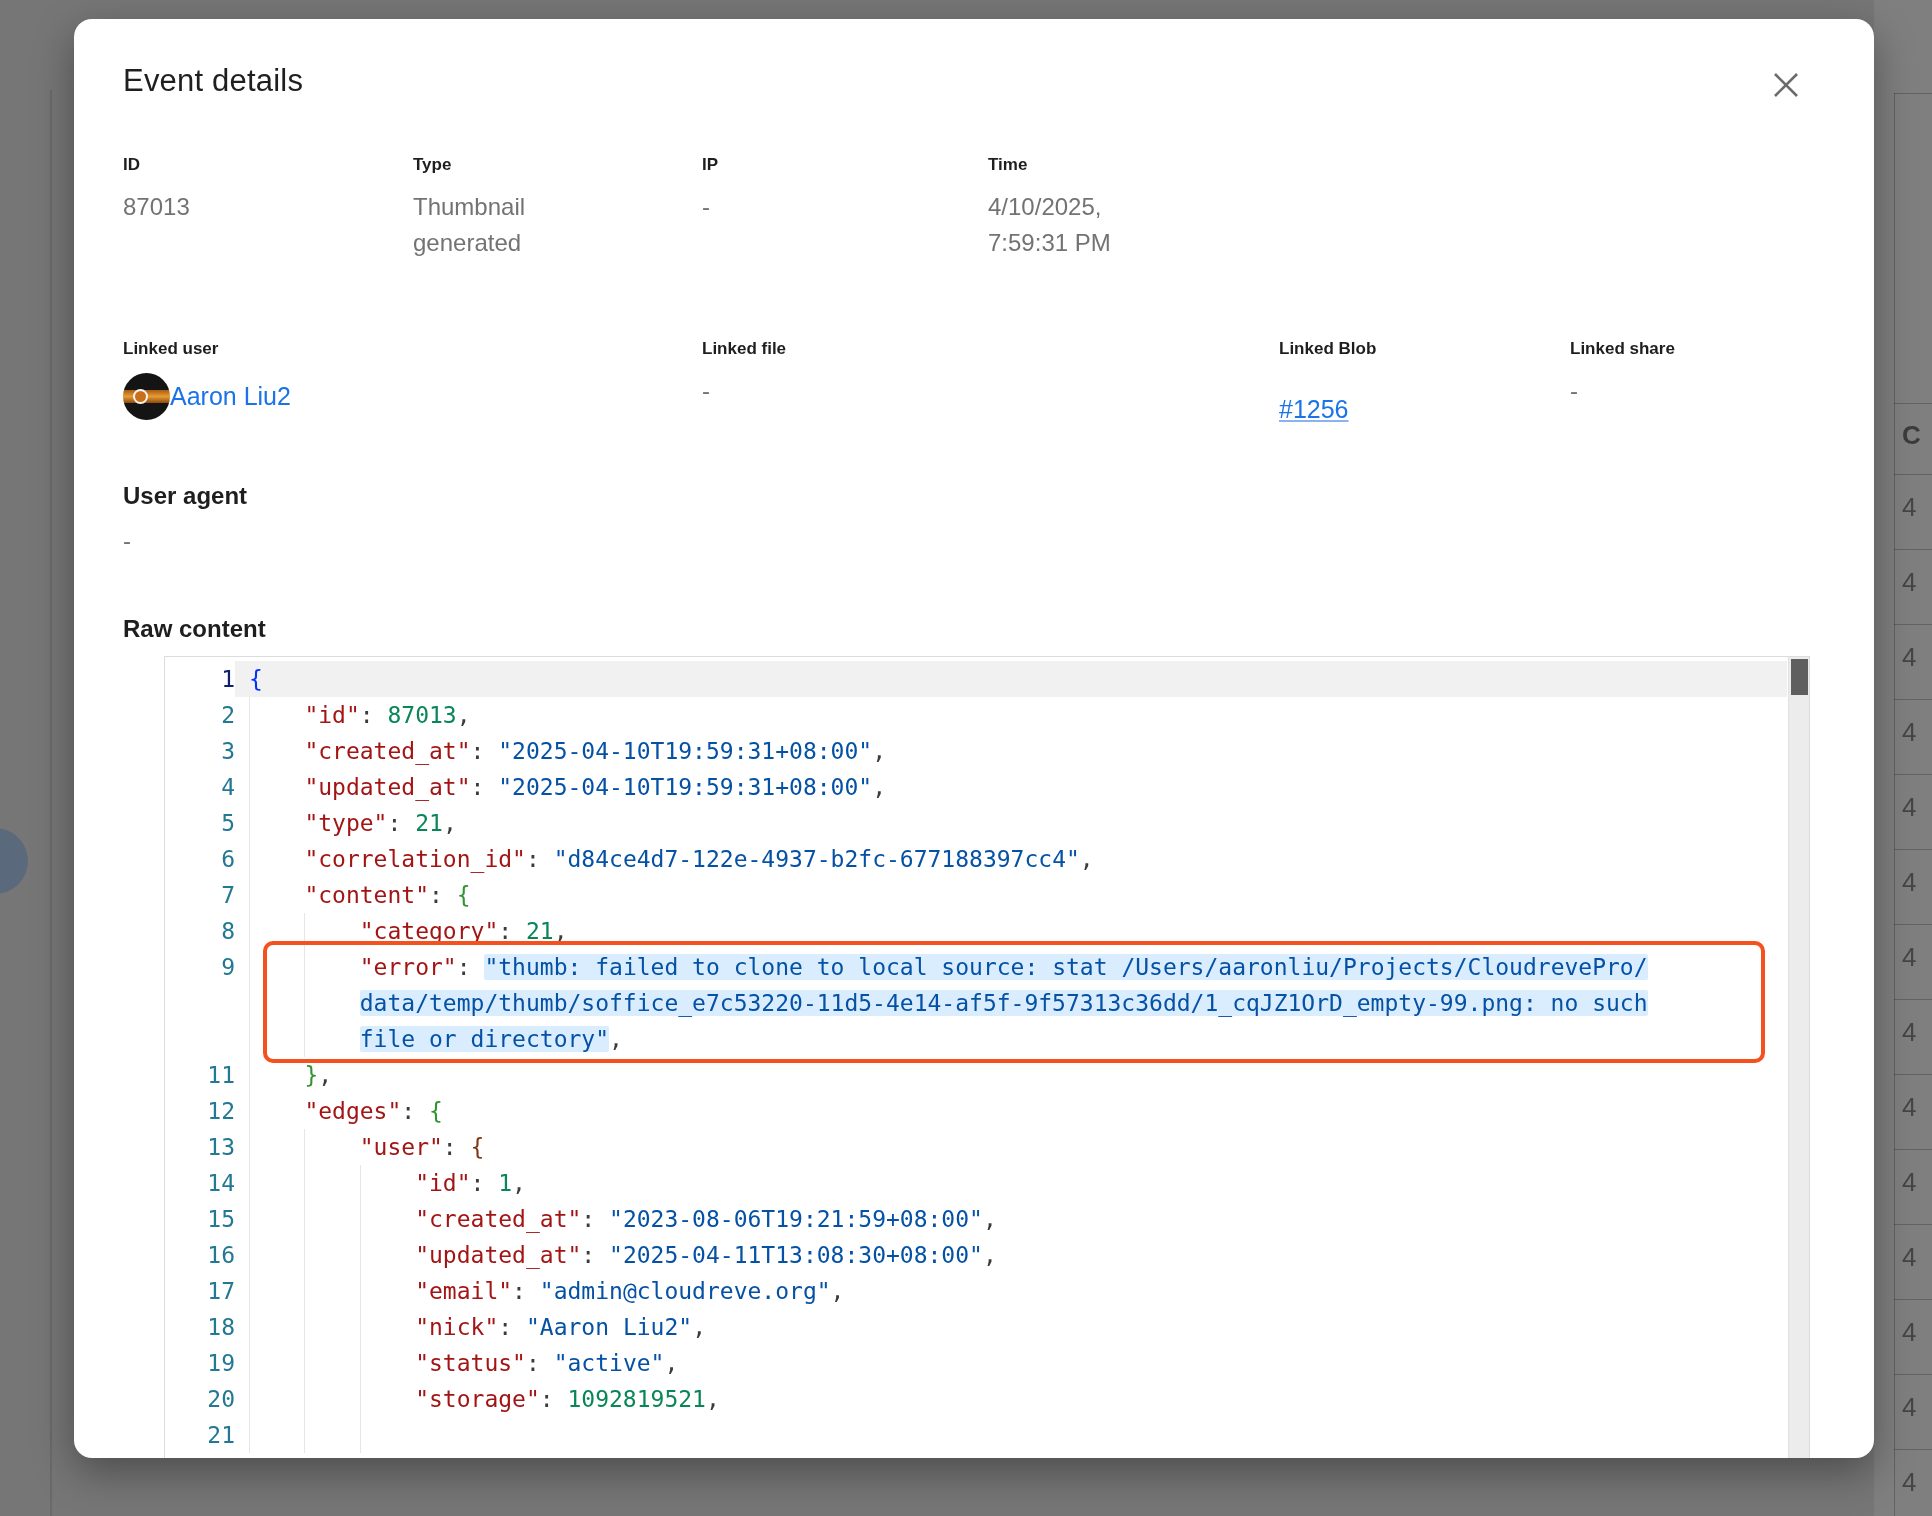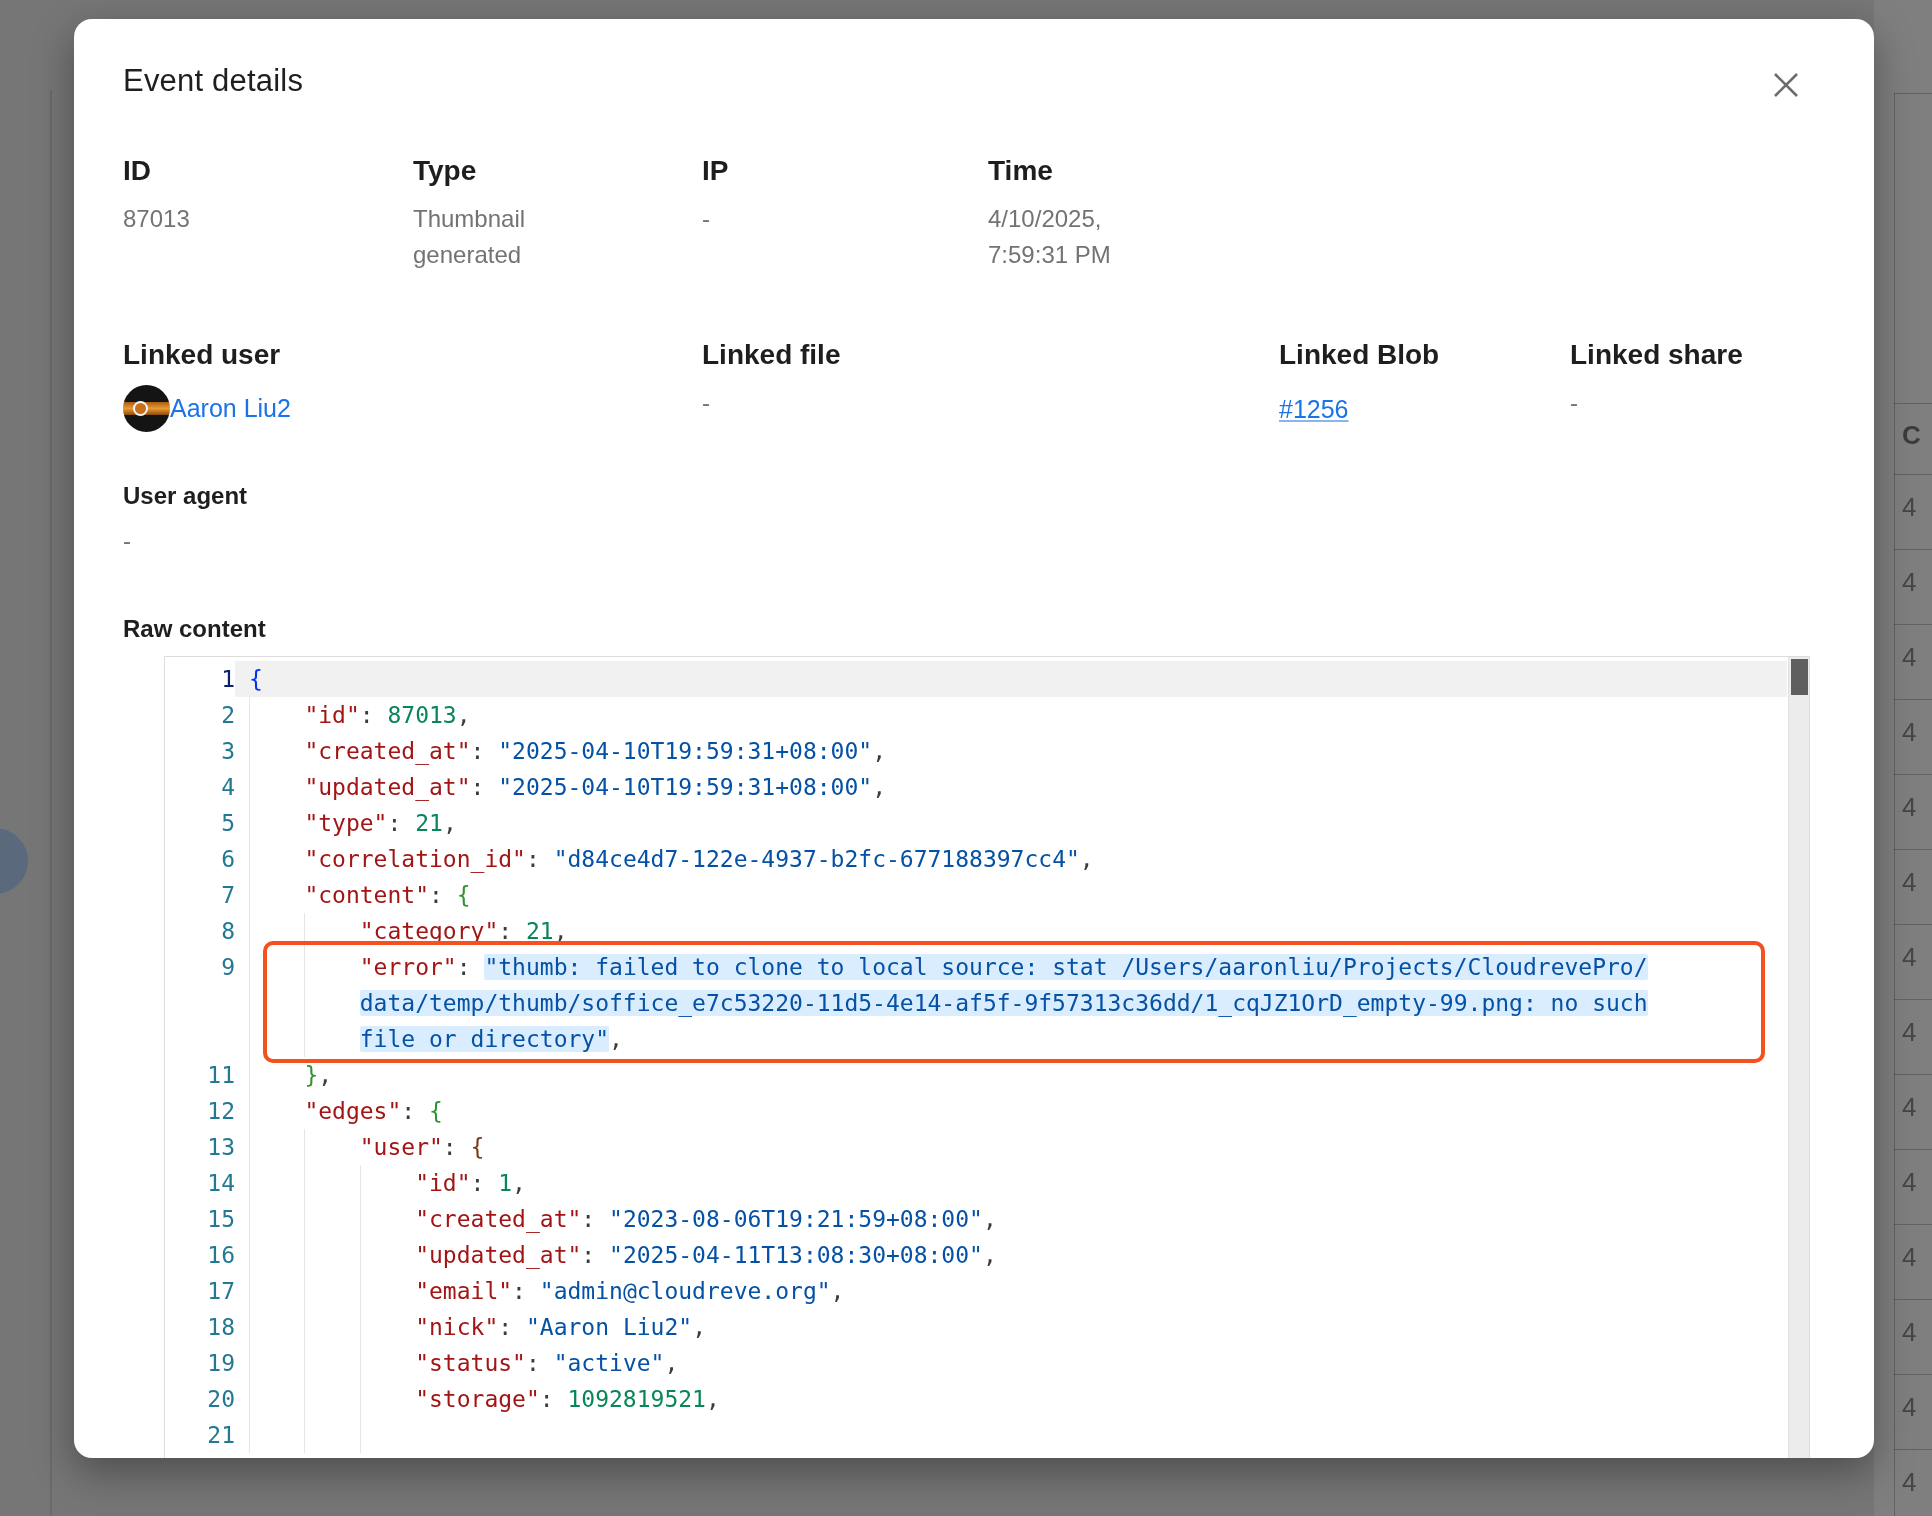--- a/index.html
+++ b/index.html
@@ -27,21 +27,21 @@
            box-shadow:0 14px 40px rgba(0,0,0,0.35); }
   .modal-title { position:absolute; left:49px; top:44px; font-size:31px;
                  font-weight:500; color:#1f1f1f; letter-spacing:0.2px; }
   .close-btn { position:absolute; left:1688px; top:42px; width:48px; height:48px;
                display:flex; align-items:center; justify-content:center;
                border-radius:50%; cursor:pointer; background:transparent; border:none; }
   .close-btn svg { width:30px; height:30px; stroke:#6b6b6b; stroke-width:2.6; }
 
   
   .cell-abs { position:absolute; }
-  .f-label { font-size:28px; font-weight:600; color:#1e1e1e; margin-bottom:14px; }
+  .f-label { font-size:17px; font-weight:600; color:#1e1e1e; margin-bottom:14px; }
   .f-value { font-size:24px; color:#737373; line-height:36px; }
   .c0{left:49px;}  .c1{left:339px;} .c2{left:628px;}
   .c3{left:914px;} .c4{left:1205px;} .c5{left:1496px;}
   .row1{top:136px;} .row2{top:320px;}
   .w-type{width:180px;} .w-time{width:170px;} .w-corr{width:305px;} .w-def{width:250px;}
 
   .user-line { display:flex; align-items:center; gap:0; margin-top:4px; }
   .avatar { width:47px; height:47px; border-radius:50%; overflow:hidden; position:relative;
             background:linear-gradient(180deg,#141414 0%,#141414 36%,#a85c12 36%,#e89a33 50%,#8a4a10 64%,#141414 64%,#141414 100%); }
   .avatar .emblem { position:absolute; left:10px; top:16px; width:15px; height:15px;
@@ -155,21 +155,21 @@
       </div>
       <a class="link">Aaron Liu2</a>
     </div>
   </div>
   <div class="cell-abs row2 c2 w-def">
     <div class="f-label">Linked file</div>
     <div class="f-value" style="margin-top:14px">-</div>
   </div>
   <div class="cell-abs row2 c4 w-def">
     <div class="f-label">Linked Blob</div>
-    <a class="link underline" style="display:inline-block;margin-top:10px">#1256</a>
+    <a class="link underline" style="display:inline-block;margin-top:22px">#1256</a>
   </div>
   <div class="cell-abs row2 c5 w-def">
     <div class="f-label">Linked share</div>
     <div class="f-value" style="margin-top:14px">-</div>
   </div>
 
   <div class="ua-label">User agent</div>
   <div class="ua-value">-</div>
 
   <div class="raw-label">Raw content</div>

